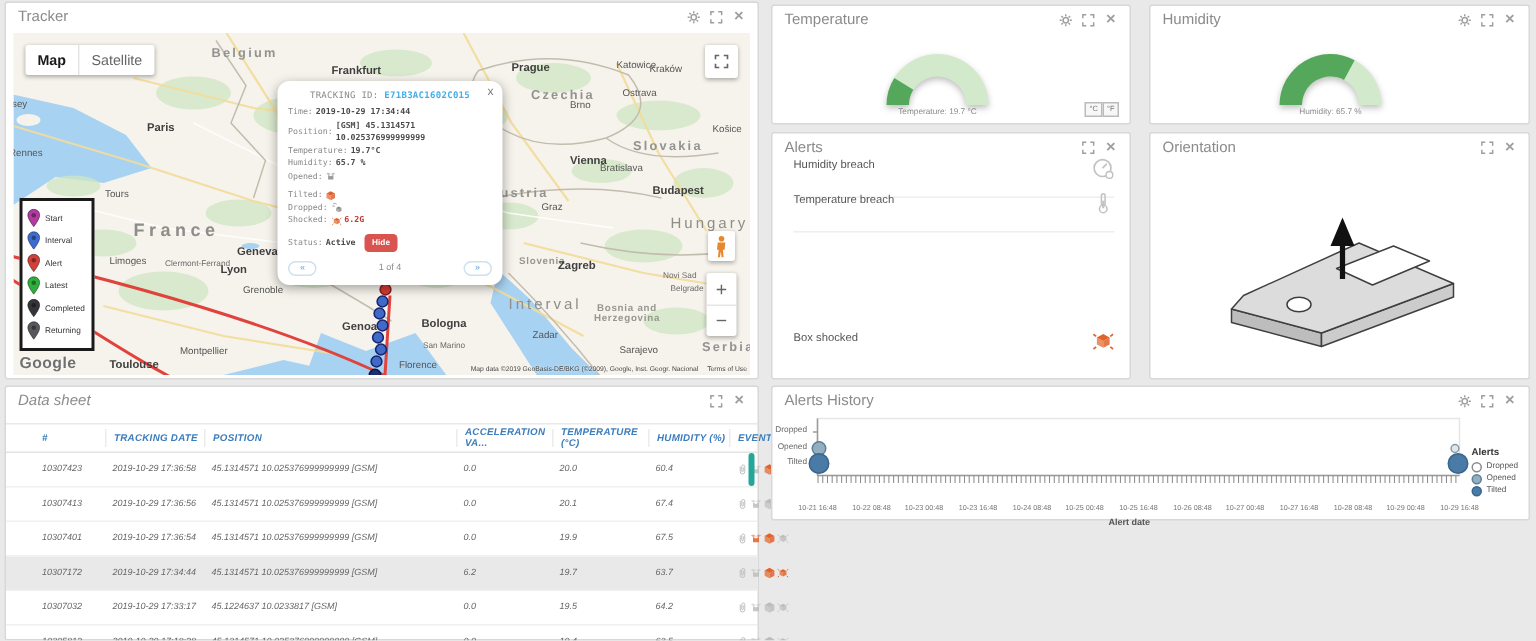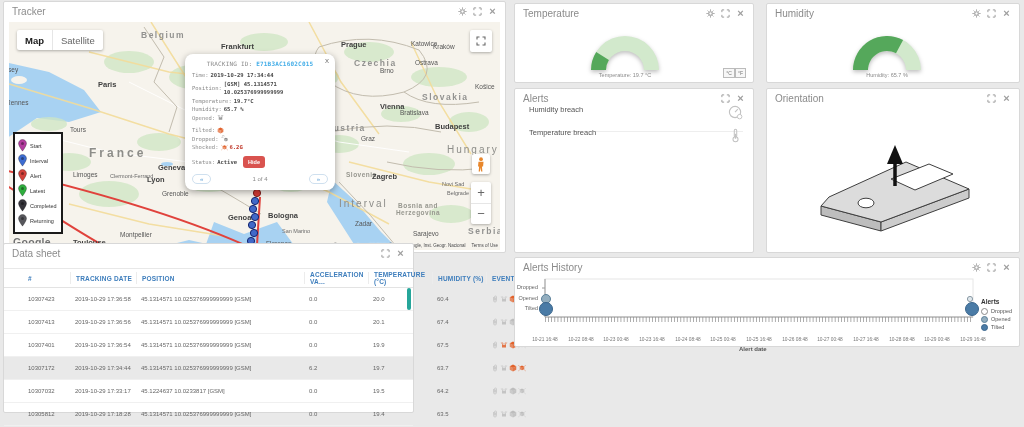--- a/index.html
+++ b/index.html
@@ -281,21 +281,21 @@
       <span class="lbl city-sm" style="left:61px;top:104px">Tours</span>
       <span class="lbl country-lg" style="left:80px;top:124px">France</span>
       <span class="lbl city-sm" style="left:64px;top:149px">Limoges</span>
       <span class="lbl city-xs" style="left:101px;top:151px">Clermont-Ferrand</span>
       <span class="lbl city" style="left:138px;top:153px">Lyon</span>
       <span class="lbl city" style="left:149px;top:141px">Geneva</span>
       <span class="lbl city-sm" style="left:153px;top:168px">Grenoble</span>
       <span class="lbl city" style="left:64px;top:216px">Toulouse</span>
       <span class="lbl city-sm" style="left:111px;top:209px">Montpellier</span>
       <span class="lbl city" style="left:219px;top:191px">Genoa</span>
-      <span class="lbl city" style="left:259px;top:189px">Bologna</span>
+      <span class="lbl city" style="left:272px;top:189px">Bologna</span>
       <span class="lbl city-xs" style="left:273px;top:206px">San Marino</span>
       <span class="lbl city-sm" style="left:257px;top:218px">Florence</span>
 
       <div class="mapctl" id="maptype">
         <div class="mt active">Map</div>
         <div class="mt">Satellite</div>
       </div>
       <div class="mapctl" id="fullscreen-ctl">
           <svg width="10" height="10">
             <use href="#i-expand"></use>
@@ -482,20 +482,26 @@
     <div class="alert-row" style="top:16px">
         <span class="alert-label">Humidity breach</span>
         <svg class="aicon">
           <use href="#i-gaugeh"></use>
         </svg>
       </div>
     <div class="alert-row" style="top:39px">
         <span class="alert-label">Temperature breach</span>
         <svg class="aicon">
           <use href="#i-thermo"></use>
+        </svg>
+      </div>
+    <div class="alert-row" style="top:131px">
+        <span class="alert-label">Box shocked</span>
+        <svg class="aicon orange">
+          <use href="#i-cube-shock"></use>
         </svg>
       </div>
   </div>
 
   <div class="panel" style="left:766px;top:88px;width:254px;height:165px;">
     <div class="phead">
       <span class="ptitle">Orientation</span>
       <span class="hicons">
         <span class="hicon">
             <svg width="9" height="9">
@@ -511,21 +517,21 @@
         <path d="M114 115 114 124 202 91 202 82 Z" fill="#cccccc"></path>
         <path d="M54 99 62 90 139 55 202 82 114 115 Z" fill="#dcdcdc"></path>
         <path d="M124 72 162 57 186 67 148 83 Z" fill="#ffffff"></path>
         <ellipse cx="99" cy="96" rx="8" ry="4.8" fill="#ffffff"></ellipse>
       </g>
       <line x1="128" y1="79" x2="128" y2="52" stroke="#111" stroke-width="3.5"></line>
       <polygon points="128,38 120,57 136,57" fill="#111"></polygon>
     </svg>
   </div>
 
-  <div class="panel" style="left:3px;top:243px;width:411px;height:170px;">
+  <div class="panel" style="left:3px;top:257px;width:503px;height:170px;font-style:italic;">
     <div class="phead">
       <span class="ptitle">Data sheet</span>
       <span class="hicons">
         <span class="hicon">
             <svg width="9" height="9">
               <use href="#i-expand"></use>
             </svg>
           </span>
         <span class="hicon xglyph">×</span>
       </span>

